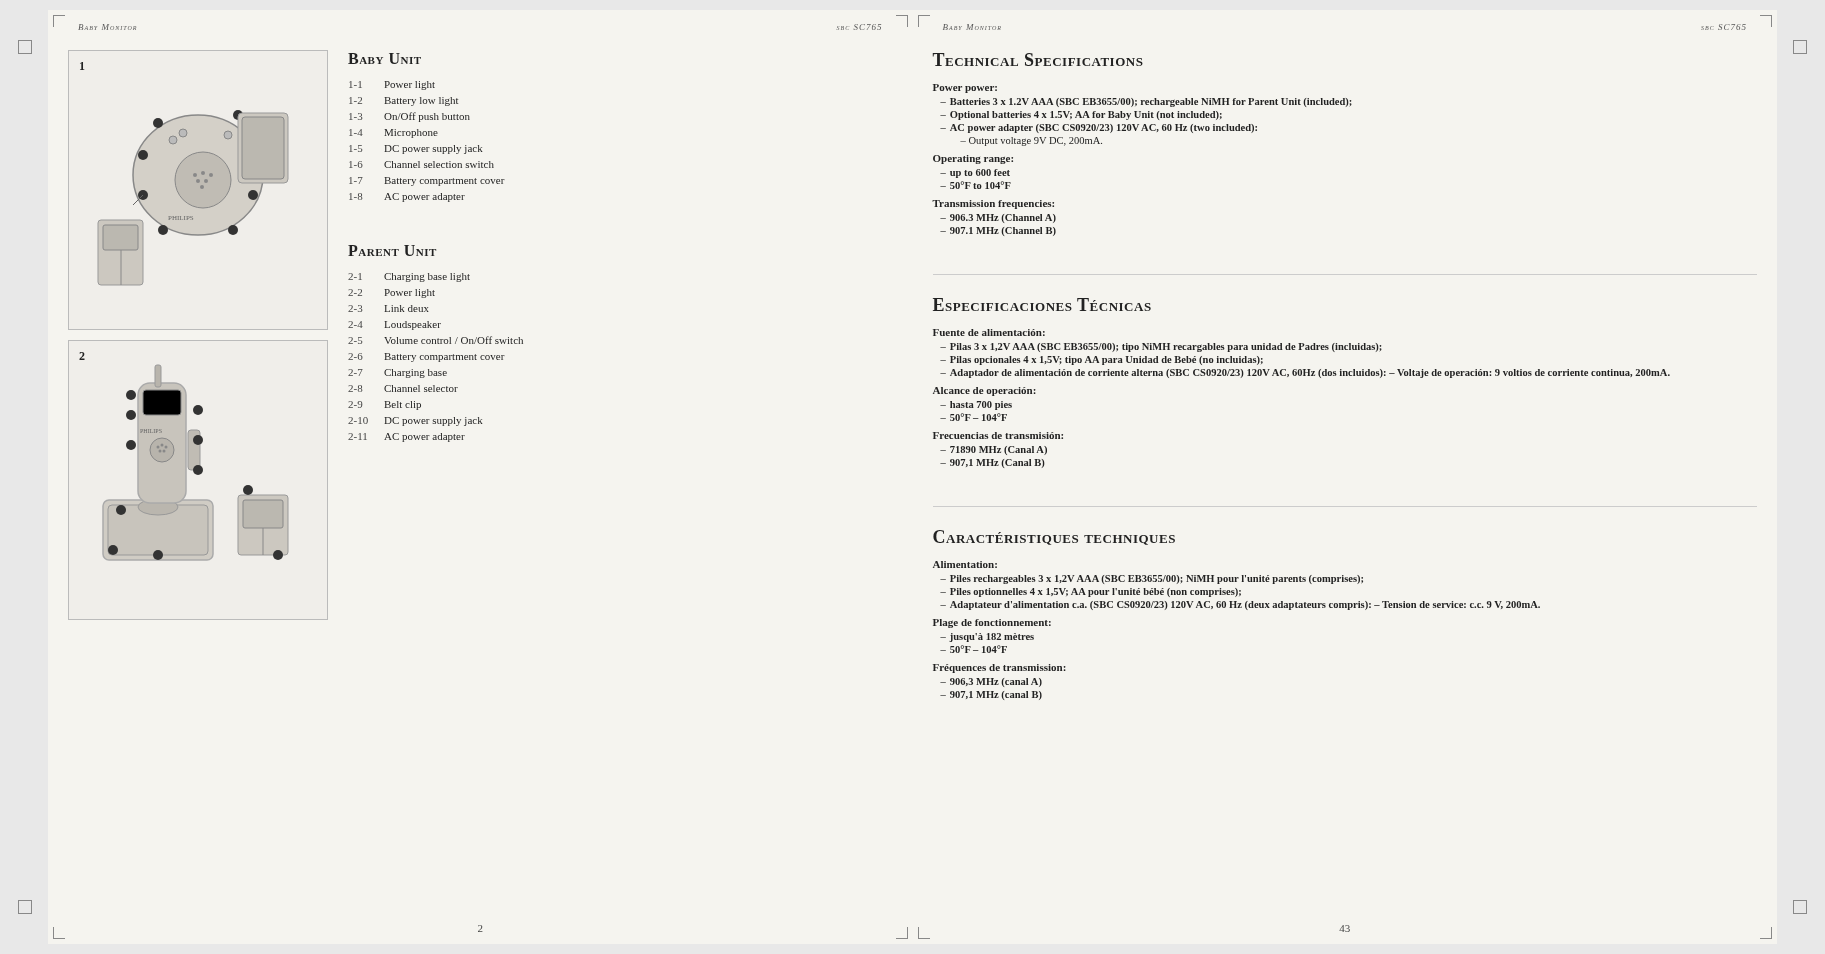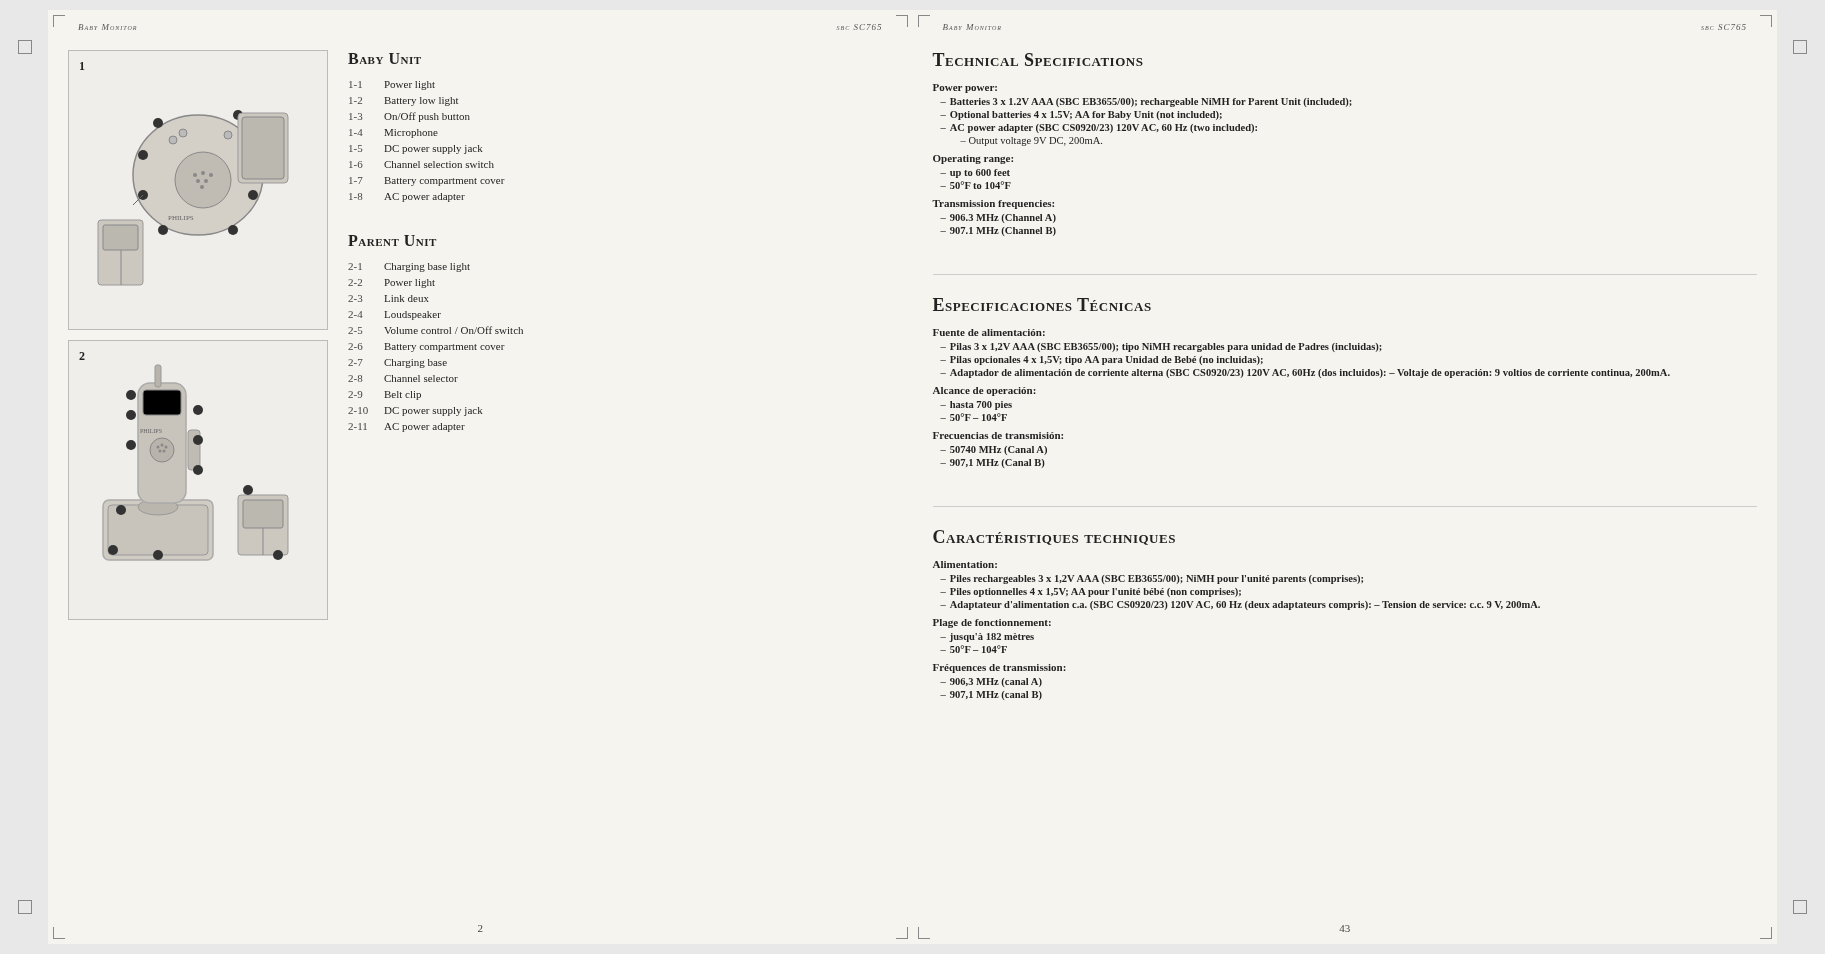--- a/index.html
+++ b/index.html
@@ -405,21 +405,21 @@
                   <span class="item-num">1-7</span>
                   <span class="item-text">Battery compartment cover</span>
                 </li>
                 <li>
                   <span class="item-num">1-8</span>
                   <span class="item-text">AC power adapter</span>
                 </li>
               </ul>
           </div>
 
-          <div class="specs-section" style="margin-top: 30px;">
+          <div class="specs-section" style="margin-top: 40px;">
             <div class="section-title">Parent Unit</div>
             <ul class="item-list">
             <li>
                   <span class="item-num">2-1</span>
                   <span class="item-text">Charging base light</span>
                 </li>
                 <li>
                   <span class="item-num">2-2</span>
                   <span class="item-text">Power light</span>
                 </li>
@@ -504,21 +504,21 @@
         <div class="specs-section">
           <div class="specs-title">Especificaciones Técnicas</div>
           <div class="specs-subtitle">Fuente de alimentación:</div>
           <div class="specs-item">Pilas 3 x 1,2V AAA (SBC EB3655/00); tipo NiMH recargables para unidad de Padres (incluidas);</div>
           <div class="specs-item">Pilas opcionales 4 x 1,5V; tipo AA para Unidad de Bebé (no incluidas);</div>
           <div class="specs-item">Adaptador de alimentación de corriente alterna (SBC CS0920/23) 120V AC, 60Hz (dos incluidos): – Voltaje de operación: 9 voltios de corriente continua, 200mA.</div>
           <div class="specs-subtitle" style="margin-top:6px;">Alcance de operación:</div>
           <div class="specs-item">hasta 700 pies</div>
           <div class="specs-item">50°F – 104°F</div>
           <div class="specs-subtitle" style="margin-top:6px;">Frecuencias de transmisión:</div>
-          <div class="specs-item">50740 MHz (Canal A)</div>
+          <div class="specs-item">71890 MHz (Canal A)</div>
           <div class="specs-item">907,1 MHz (Canal B)</div>
         </div>
 
         <hr class="section-divider">
 
         <div class="specs-section">
           <div class="specs-title">Caractéristiques techniques</div>
           <div class="specs-subtitle">Alimentation:</div>
           <div class="specs-item">Piles rechargeables 3 x 1,2V AAA (SBC EB3655/00); NiMH pour l'unité parents (comprises);</div>
           <div class="specs-item">Piles optionnelles 4 x 1,5V; AA pour l'unité bébé (non comprises);</div>

